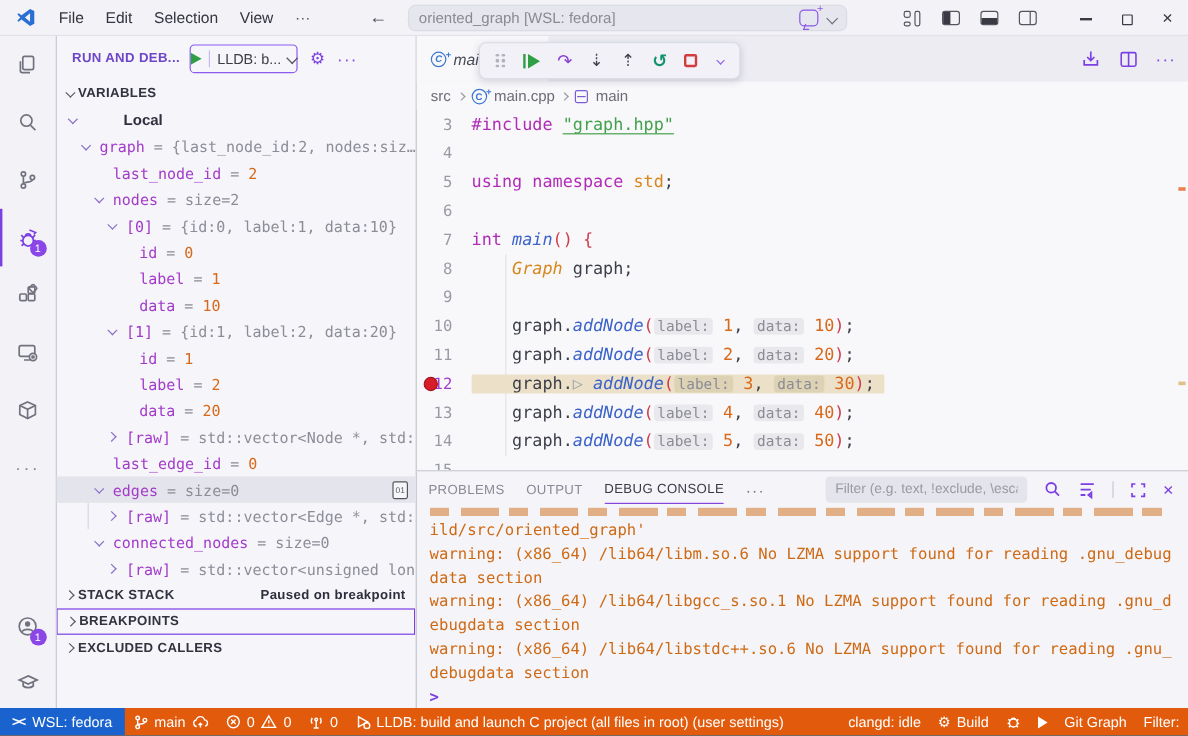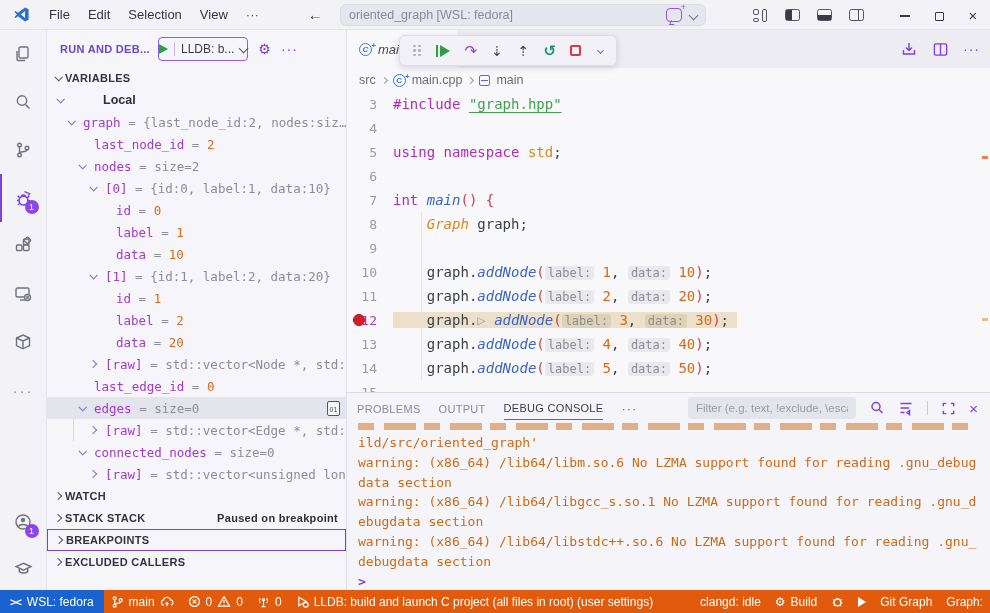--- a/index.html
+++ b/index.html
@@ -433,24 +433,20 @@
             <span class="ch closed"></span>
           </span>
           <span class="vn">[raw]</span>
           <span class="veq"> = </span>
           <span class="vagg">std::vector&lt;unsigned long…</span>
         </div>
     </div>
 
     <div class="sect">
         <span class="ch closed"></span>
-        <span>WATCH</span>
-      </div>
-    <div class="sect">
-        <span class="ch closed"></span>
         <span>STACK STACK</span>
         <span class="sect-badge">Paused on breakpoint</span>
       </div>
     <div class="sect focused">
         <span class="ch closed"></span>
         <span>BREAKPOINTS</span>
       </div>
     <div class="sect">
         <span class="ch closed"></span>
         <span>EXCLUDED CALLERS</span>
@@ -661,17 +657,17 @@
           <path d="M4 6 L2.5 4.8 M10 6 L11.5 4.8 M3.4 8.5 H1.8 M10.6 8.5 H12.2 M4.2 10.5 L3 11.8 M9.8 10.5 L11 11.8 M5.3 5.3 C5.3 3.4 8.7 3.4 8.7 5.3"></path>
         </svg>
     </div>
     <div class="st-item">
         <span class="wtri"></span>
       </div>
     <div class="st-item">
         <span>Git Graph</span>
       </div>
     <div class="st-item">
-        <span>Graph:</span>
+        <span>Filter:</span>
       </div>
   </div>
 
 </div>
 
 </body></html>

